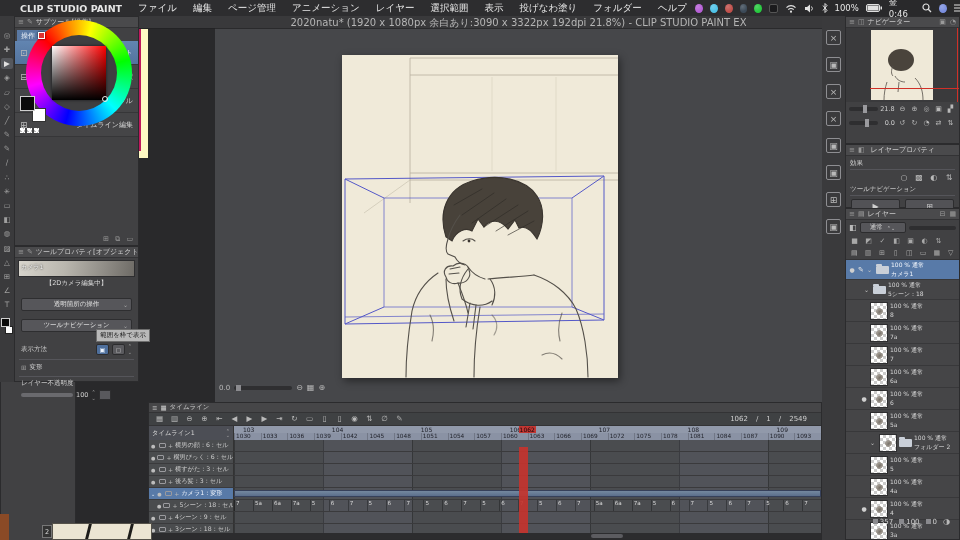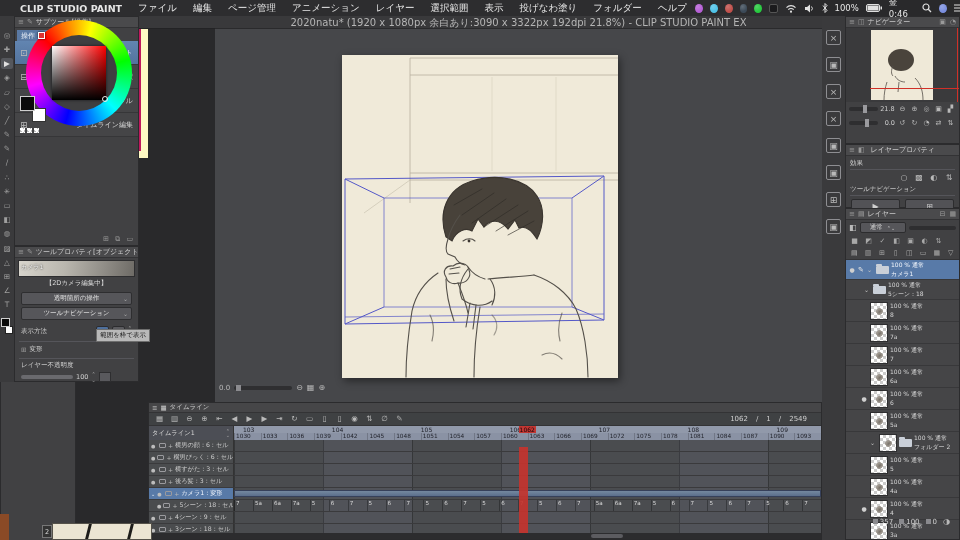--- a/index.html
+++ b/index.html
@@ -52,21 +52,21 @@
   .stitem .lbl { margin-left:auto; }
   .stitem.sel { background:linear-gradient(#6285b1,#53739d); color:#f2f6fc; }
   #subtool .foot { position:absolute; bottom:2px; right:3px; font-size:7px; color:#9a9a9a; letter-spacing:2px; }
 
   
   #toolprop { left:14px; top:246px; width:125px; height:136px; }
   #tp-thumb { height:17px; margin:2px 3px 0 3px; background:linear-gradient(100deg,#d8d5cd,#b9b6ae 40%,#8e8b85 75%,#6e6b66);
     position:relative; border:1px solid #2e2e30; }
   #tp-thumb span { position:absolute; left:2px; top:2px; font-size:6px; color:#f2f2f2; text-shadow:0 0 2px #000; }
   #tp-banner { text-align:center; font-size:6.5px; color:#dedede; padding:2px 0; }
-  .tp-drop { margin:2px 6px; height:13px; background:#56565a; border:1px solid #2e2e30; border-radius:2px;
+  .tp-drop { margin:8px 6px; height:13px; background:#56565a; border:1px solid #2e2e30; border-radius:2px;
     font-size:6.5px; display:flex; align-items:center; justify-content:center; position:relative; color:#e0e0e0; }
   .tp-drop .dd { position:absolute; right:3px; font-size:6px; color:#aaa; }
   .tp-row { display:flex; align-items:center; font-size:6.5px; padding:3px 6px 0 6px; gap:3px; color:#cfcfcf;}
   .tp-row .btn { width:13px; height:11px; background:#5a5a5e; border:1px solid #2c2c2e; border-radius:2px;
     display:inline-flex; align-items:center; justify-content:center; font-size:6px; color:#cfcfcf;}
   .tp-row .btn.on { background:#4e6f9c; color:#eef4fd;}
   #tp-tooltip { position:absolute; right:-12px; top:82px; background:#b9b9b9; color:#161616;
     border:1px solid #6e6e6e; font-size:6.5px; padding:1px 3px; z-index:40; white-space:nowrap;}
   .tp-sep { border-top:1px solid #55555a; margin:4px 4px 0 4px; }
   #tp-opa { display:flex; align-items:center; gap:3px; padding:2px 6px; font-size:6.5px; }

